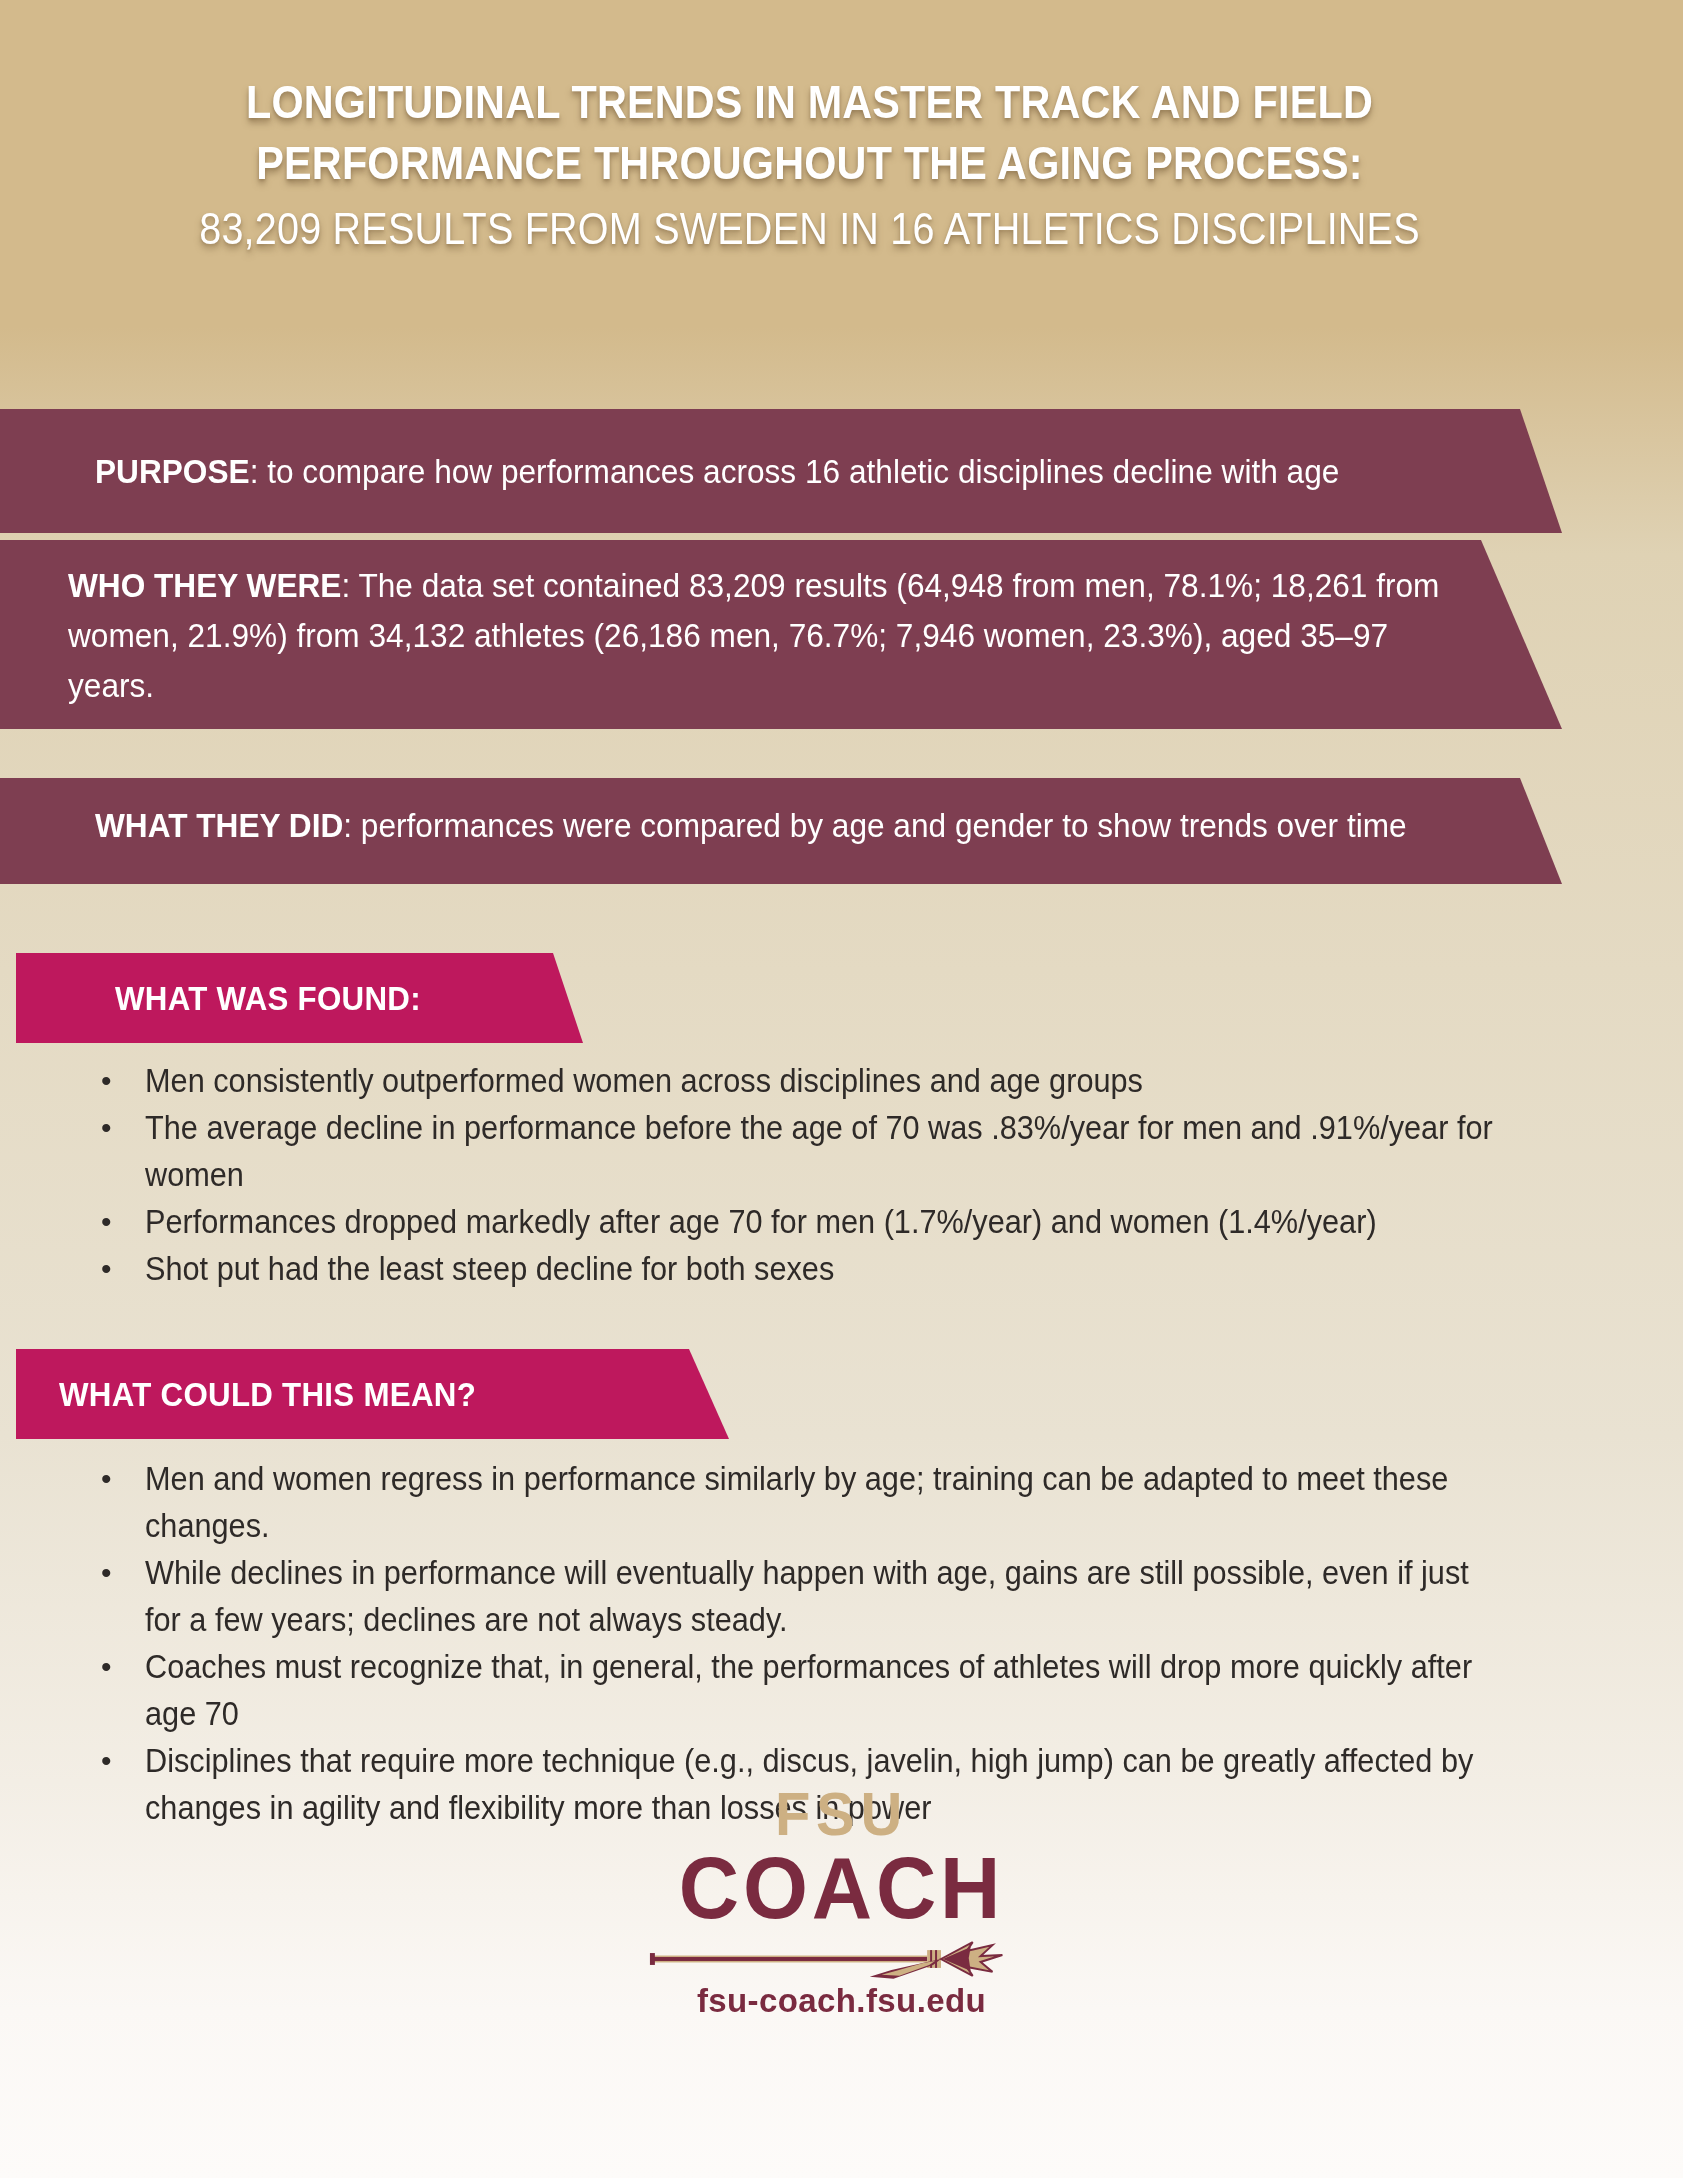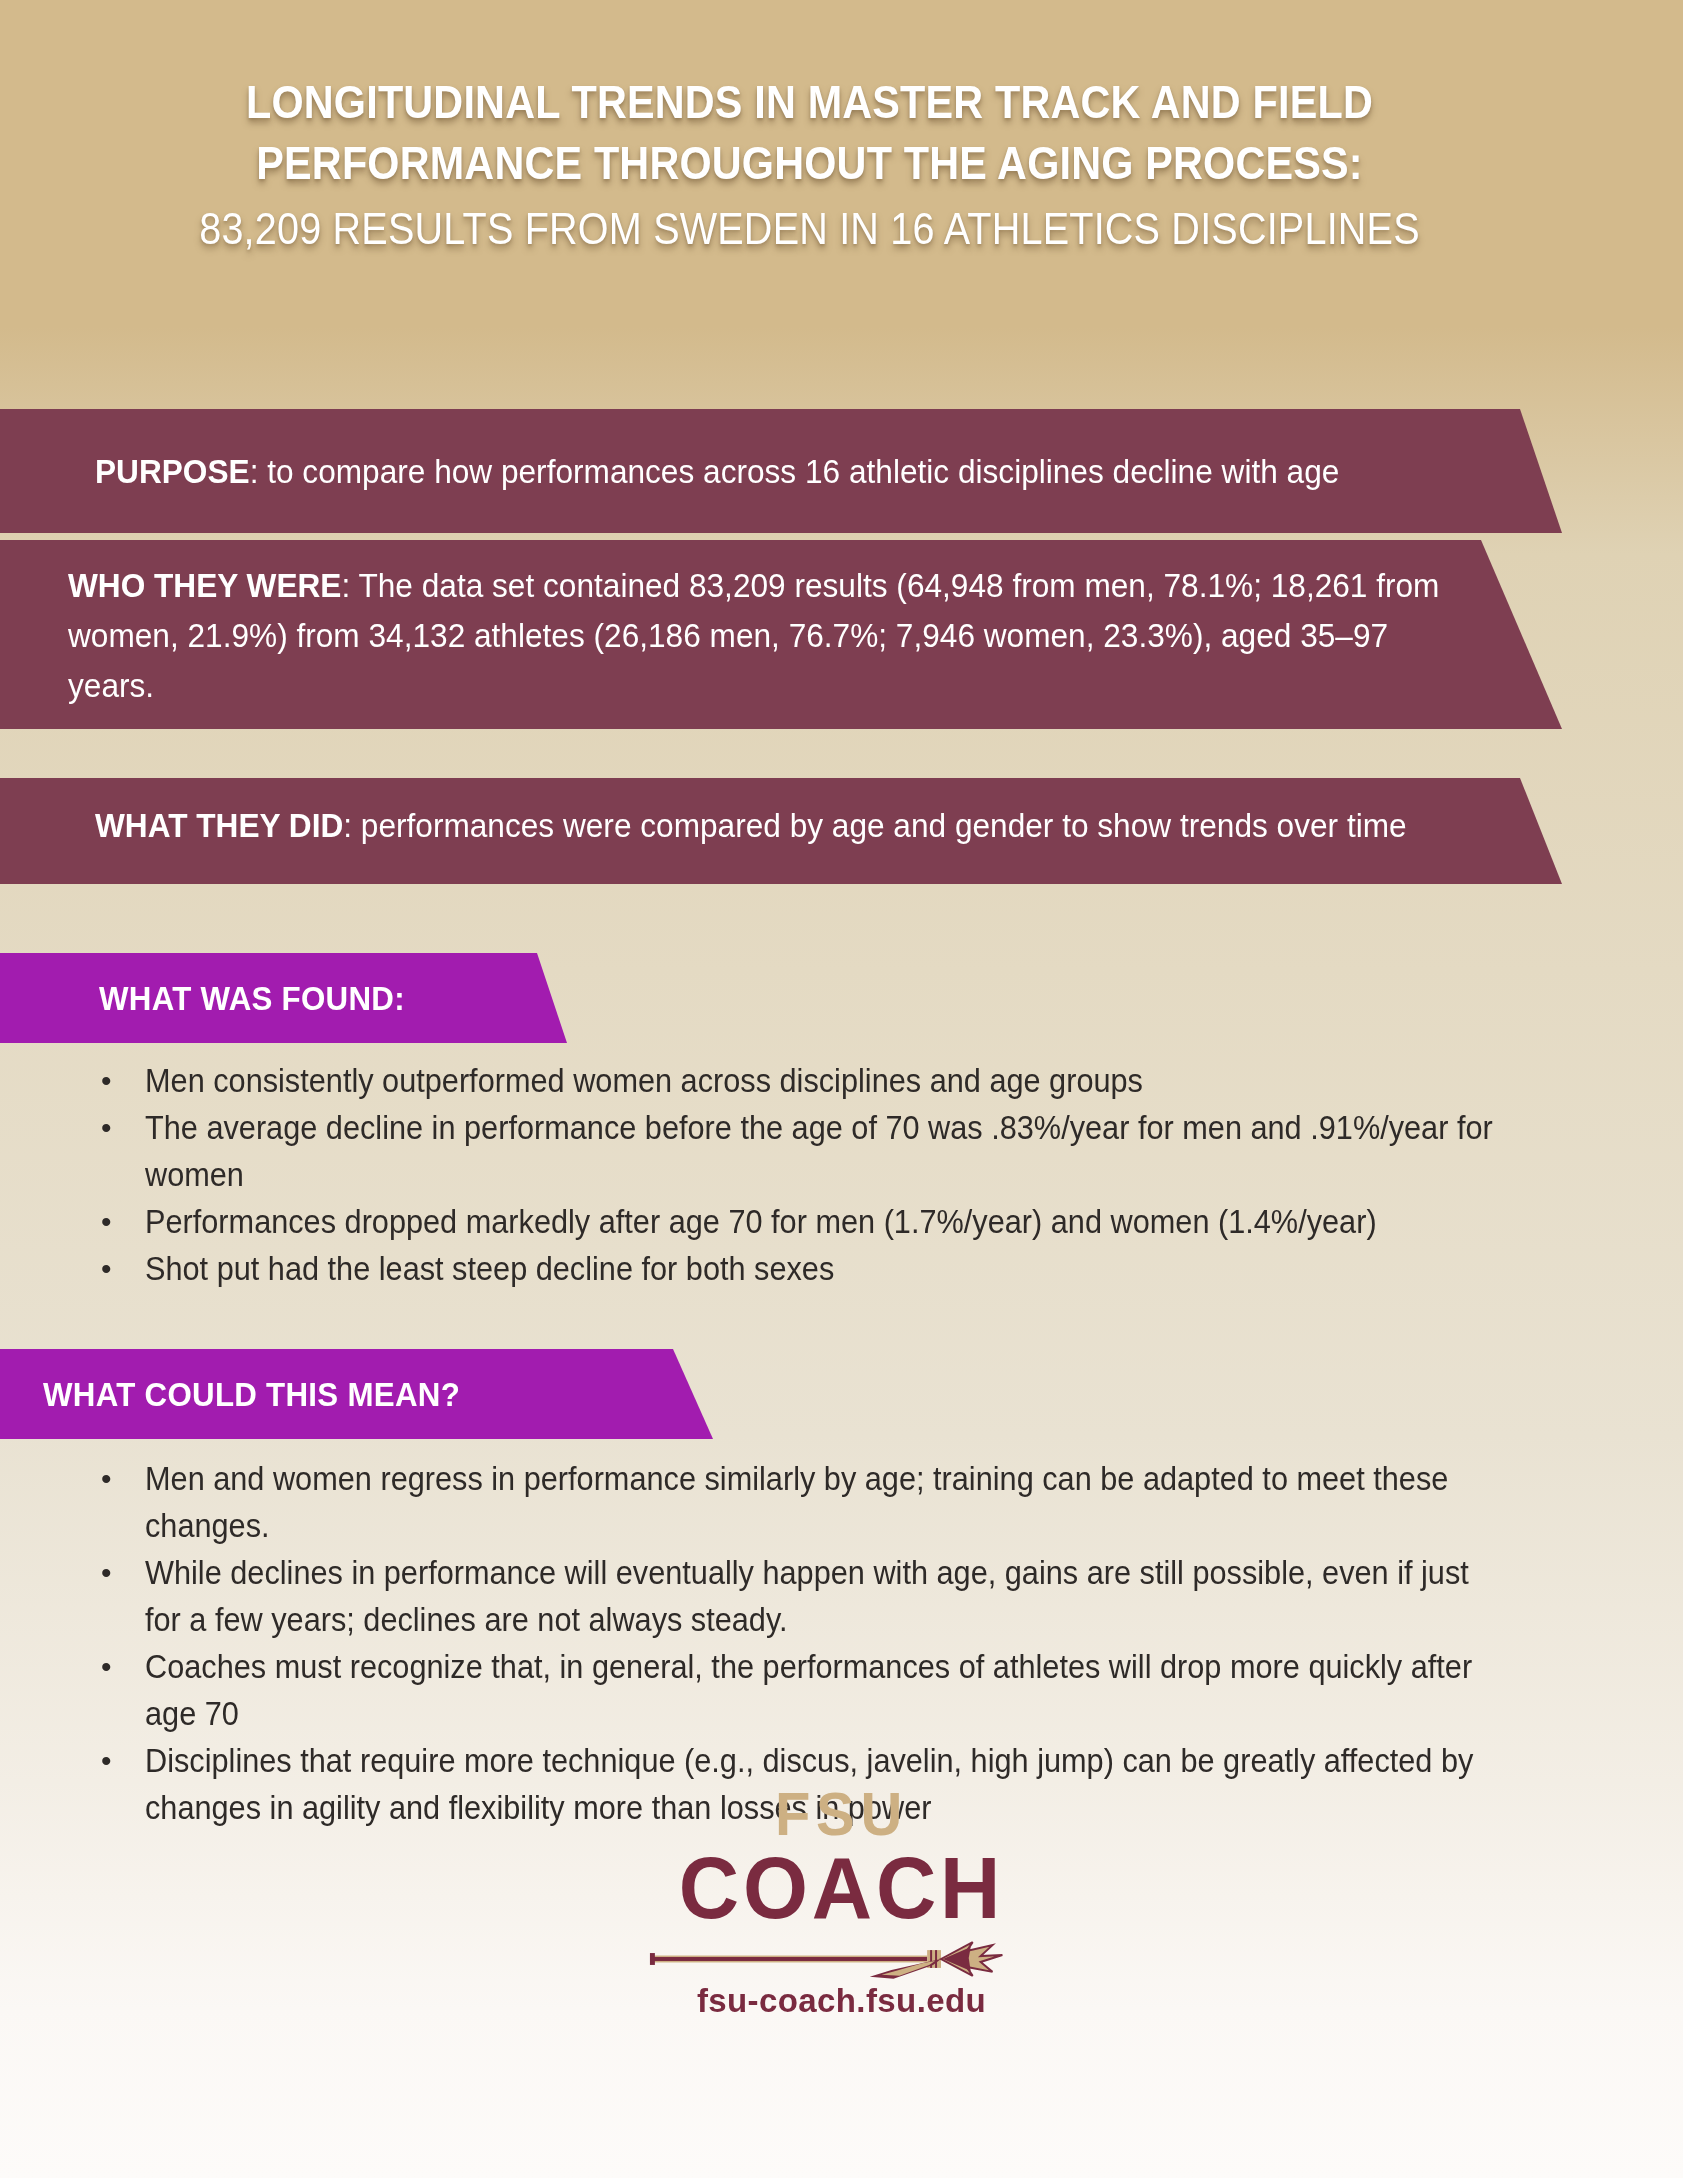--- a/index.html
+++ b/index.html
@@ -87,22 +87,22 @@
   }
   #banner-did {
     top:778px; height:106px; width:1562px;
     padding:0 0 12px 95px;
     clip-path:polygon(0 0, 1520px 0, 1562px 100%, 0 100%);
   }
 
   
   .hdr-banner {
     position:absolute;
-    left:0;
-    background:#a21caf;
+    left:16px;
+    background:#be185d;
     color:#ffffff;
     display:flex;
     align-items:center;
   }
   .hdr-banner .htext {
     font-size:34px;
     font-weight:bold;
     letter-spacing:0.3px;
     transform:scaleX(0.92);
     transform-origin:left center;

